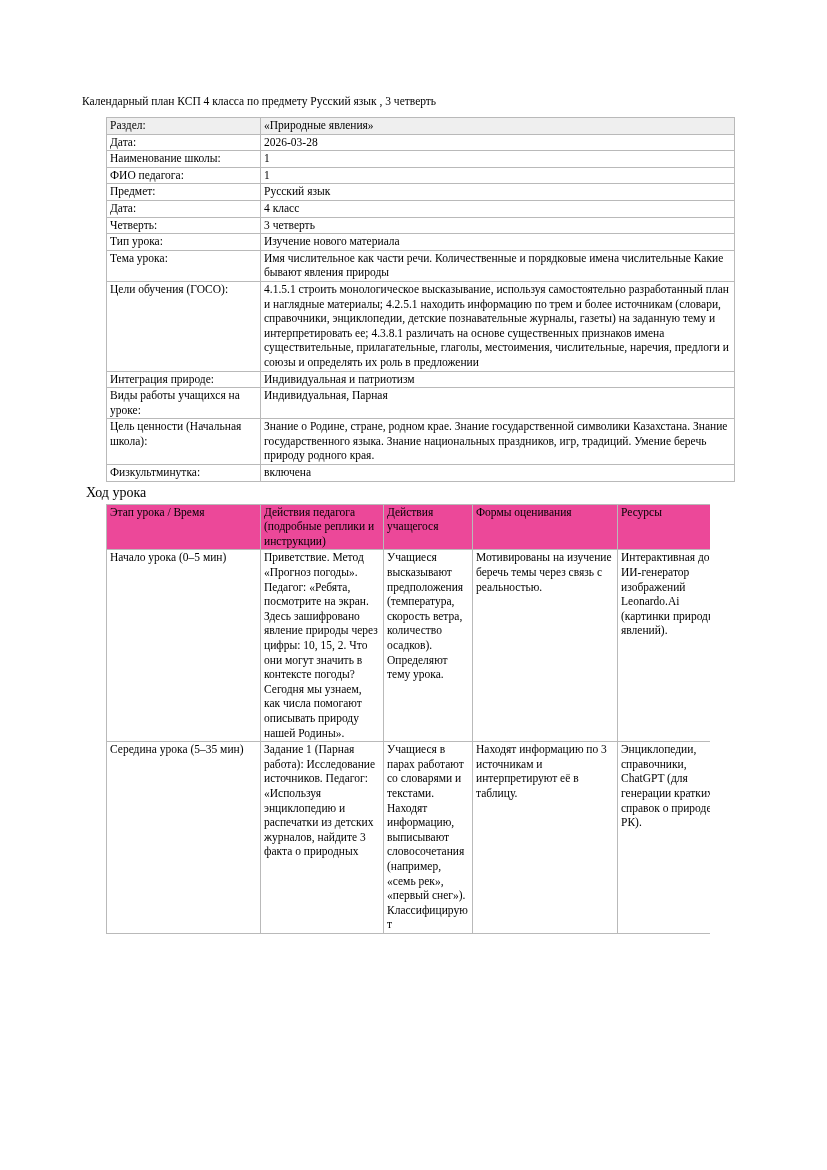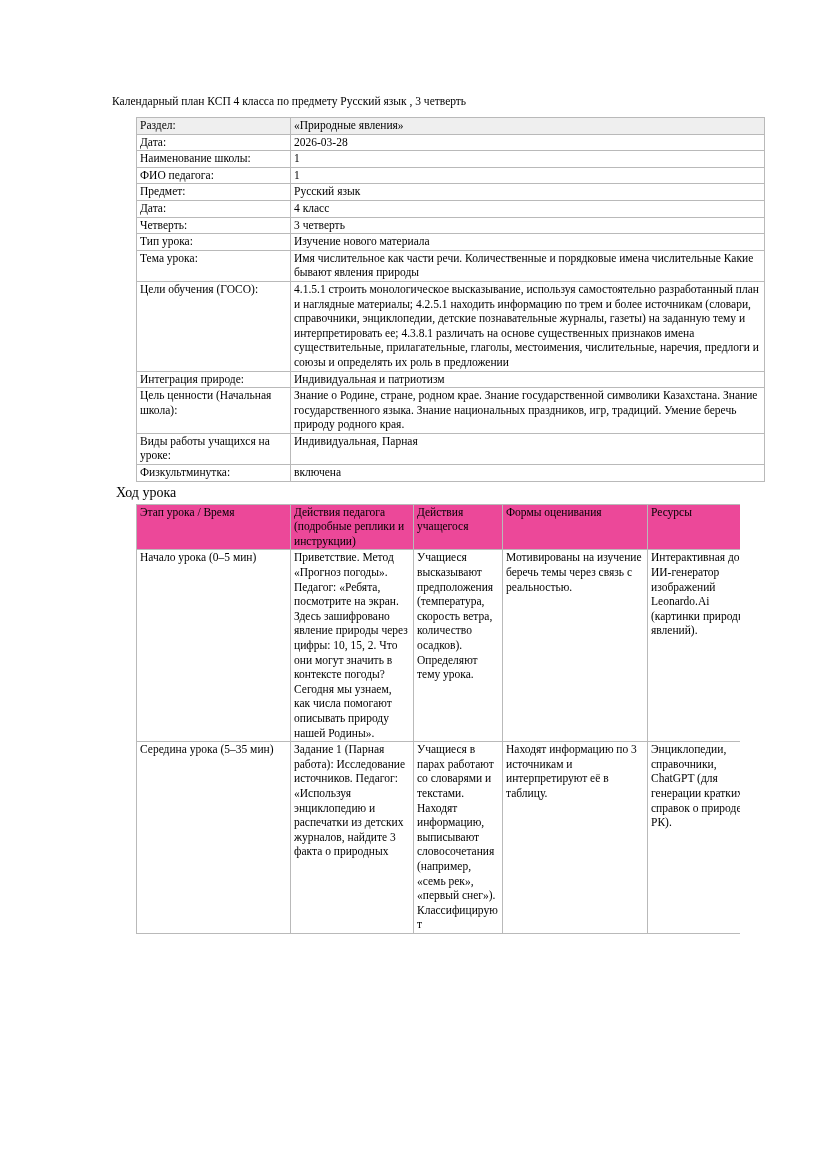--- a/index.html
+++ b/index.html
@@ -20,21 +20,21 @@
   .page {
     position: relative;
     width: 827px;
     height: 1170px;
     box-sizing: border-box;
     overflow: hidden;
   }
 
   .content {
     position: absolute;
-    left: 112px;
+    left: 82px;
     top: 94px;
     width: 628px;
   }
 
   .doc-title {
     font-size: 11.5px;
     line-height: 15px;
     margin: 0 0 8px 0;
     white-space: nowrap;
     font-weight: normal;
@@ -139,26 +139,26 @@
           </tr>
           <tr>
             <td>Цели обучения (ГОСО):</td>
             <td>4.1.5.1 строить монологическое высказывание, используя самостоятельно разработанный план и наглядные материалы; 4.2.5.1 находить информацию по трем и более источникам (словари, справочники, энциклопедии, детские познавательные журналы, газеты) на заданную тему и интерпретировать ее; 4.3.8.1 различать на основе существенных признаков имена существительные, прилагательные, глаголы, местоимения, числительные, наречия, предлоги и союзы и определять их роль в предложении</td>
           </tr>
           <tr>
             <td>Интеграция природе:</td>
             <td>Индивидуальная и патриотизм</td>
           </tr>
           <tr>
+            <td>Виды работы учащихся на уроке:</td>
+            <td>Индивидуальная, Парная</td>
+          </tr>
+          <tr>
             <td>Цель ценности (Начальная школа):</td>
             <td>Знание о Родине, стране, родном крае. Знание государственной символики Казахстана. Знание государственного языка. Знание национальных праздников, игр, традиций. Умение беречь природу родного края.</td>
-          </tr>
-          <tr>
-            <td>Виды работы учащихся на уроке:</td>
-            <td>Индивидуальная, Парная</td>
           </tr>
           <tr>
             <td>Физкультминутка:</td>
             <td>включена</td>
           </tr>
         </tbody>
     </table>
 
     <p class="caption">Ход урока</p>
 

